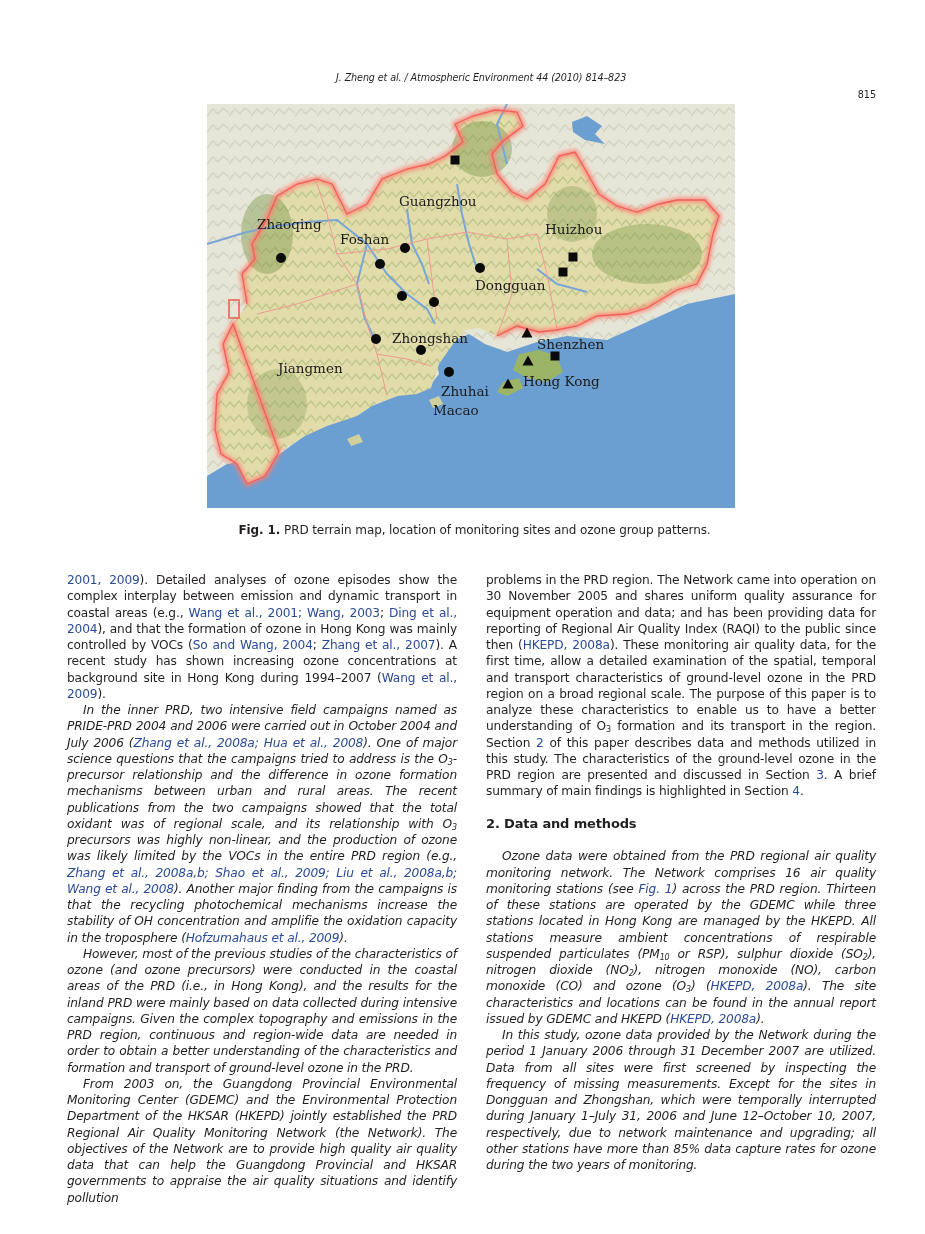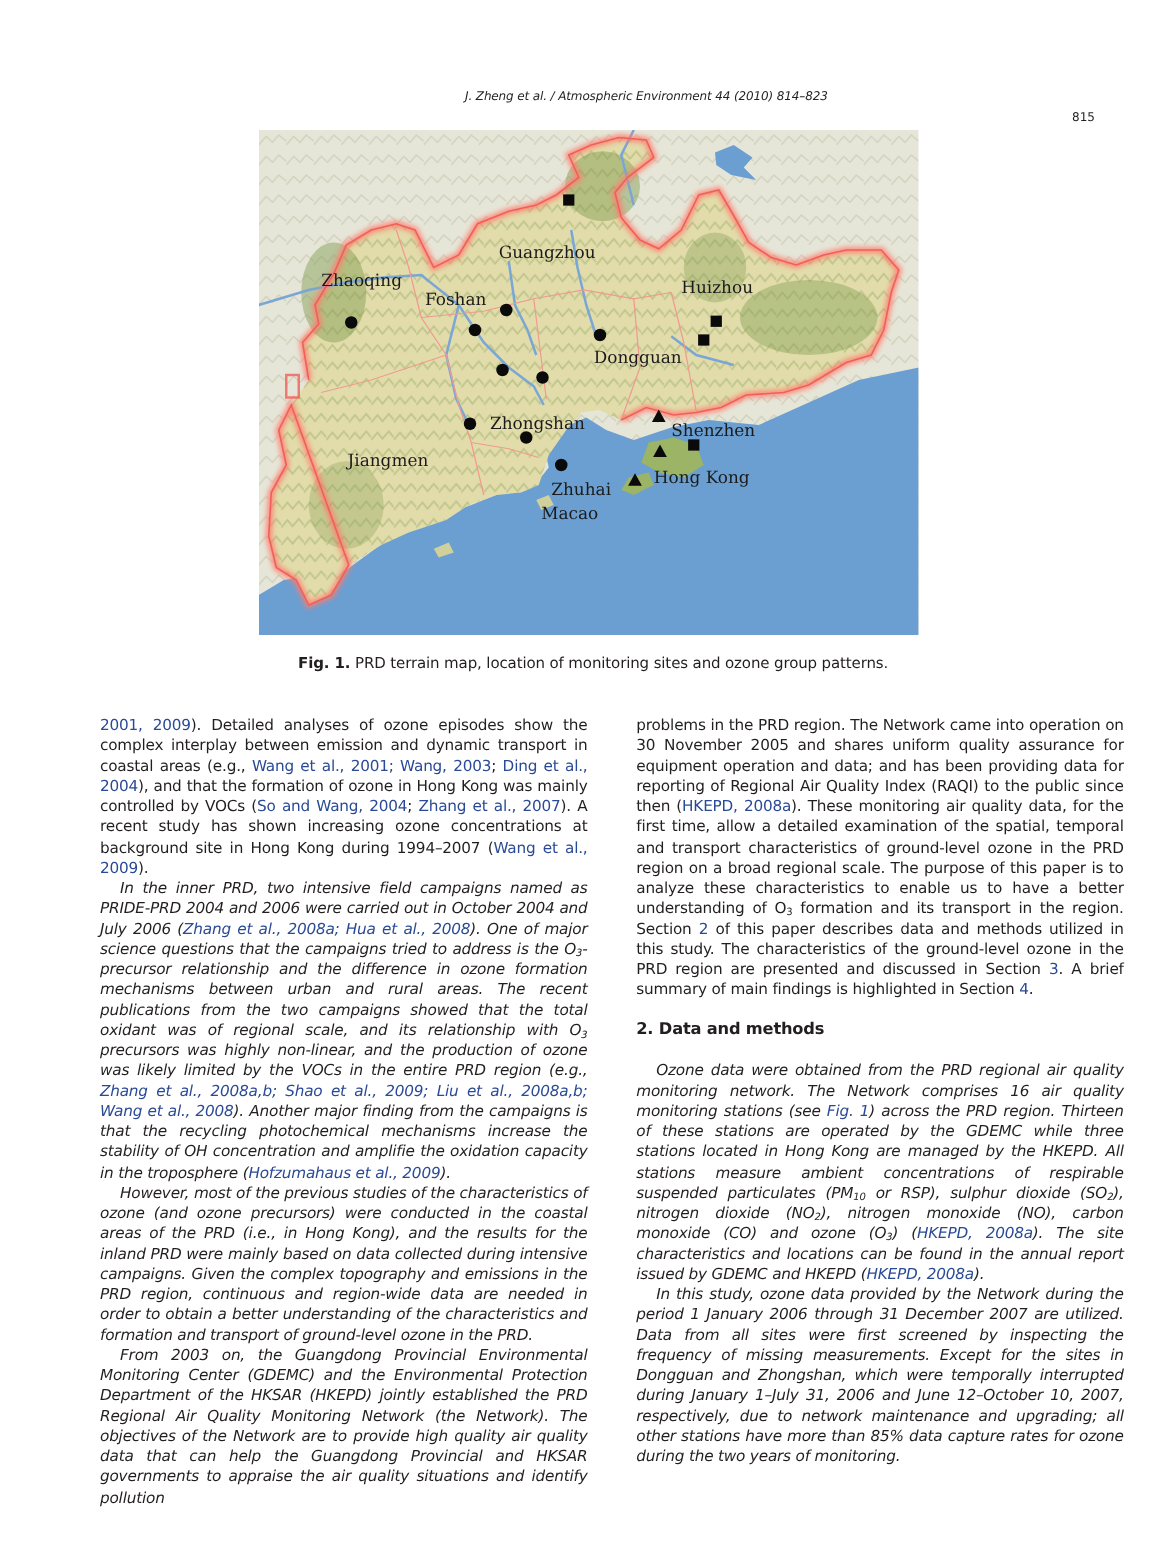--- a/index.html
+++ b/index.html
@@ -1,32 +1,32 @@
 <!DOCTYPE html>
 <html><head>
 <meta charset="utf-8">
 <style>
   html, body { margin: 0; padding: 0; background: #ffffff; }
   body { width: 925px; height: 1234px; position: relative; overflow: hidden;
          font-family: "DejaVu Sans", "Liberation Sans", sans-serif; color: #231f20; }
   .running-head { position: absolute; top: 72px; left: 0; width: 925px; height: 16px; }
   .running-head .journal { position: absolute; left: 336px; top: 0; font-style: italic;
-         font-size: 9.6px; letter-spacing: -0.1px; margin-left: 36px; }
+         font-size: 9.6px; letter-spacing: -0.1px; }
   .running-head .page { position: absolute; right: 49px; top: 17px; font-size: 9.6px; }
 
   .figure { position: absolute; left: 207px; top: 104px; width: 528px; height: 404px; overflow: hidden; }
   .figure svg { display: block; }
   .caption { position: absolute; top: 523px; left: 12px; width: 925px; text-align: center;
          font-size: 12px; letter-spacing: -0.1px; }
   .caption b { font-weight: bold; }
 
   .col { position: absolute; top: 572px; width: 390px; font-size: 12.2px;
          line-height: 16.25px; text-align: justify; letter-spacing: -0.15px; }
-  .col.left { left: 80px; }
-  .col.right { left: 509px; }
+  .col.left { left: 67px; }
+  .col.right { left: 486px; }
   .col p { margin: 0; text-indent: 0; }
   .col p.indent { text-indent: 16px; font-style: italic; }
   .link { color: #2a4a96; }
   .sec-head { font-weight: bold; margin: 16.25px 0 16.25px 0; font-size: 13px; }
   sub { font-size: 8px; line-height: 0; vertical-align: -2px; }
   .map-label { font-family: "DejaVu Serif", "Liberation Serif", serif; font-size: 13.5px; fill: #1a1a1a; }
 </style>
 </head>
 <body>
 

